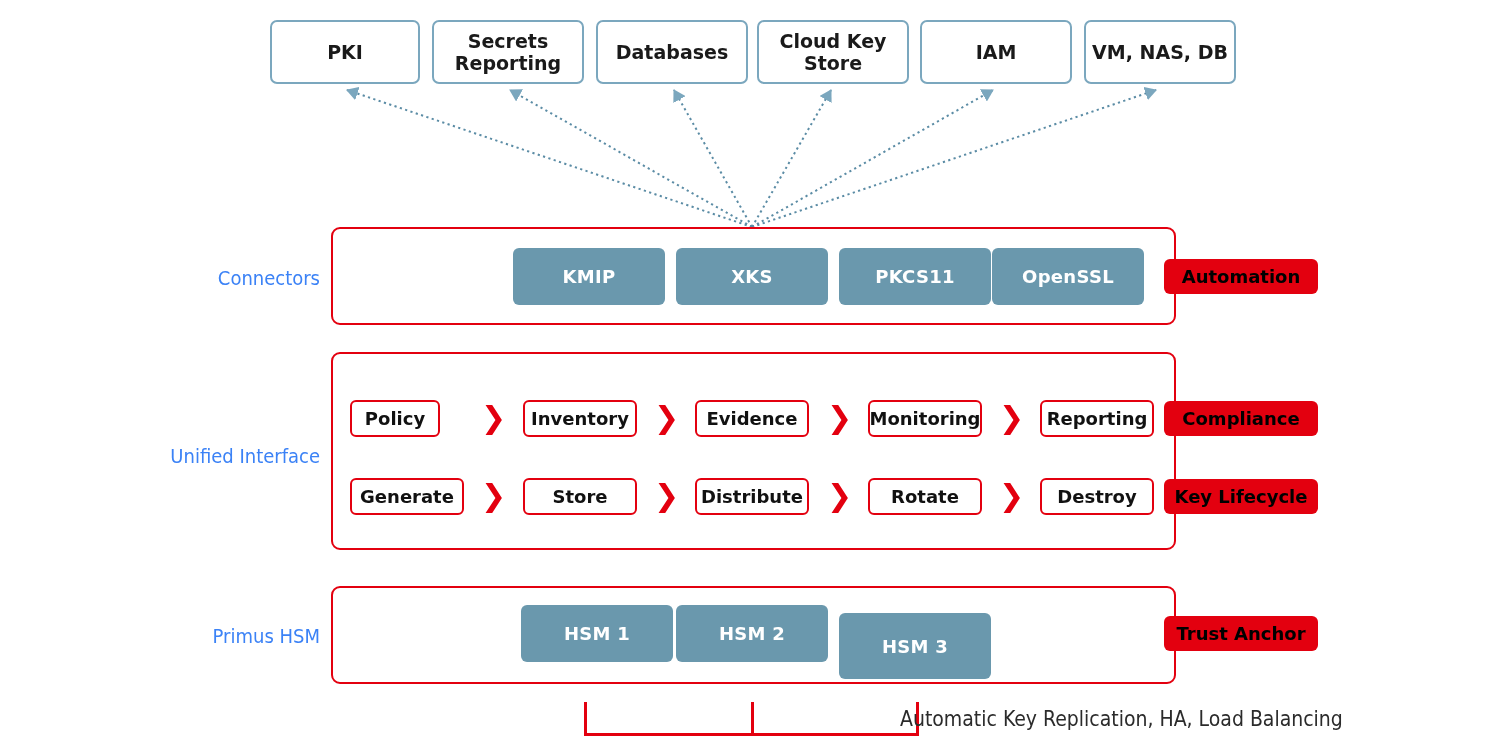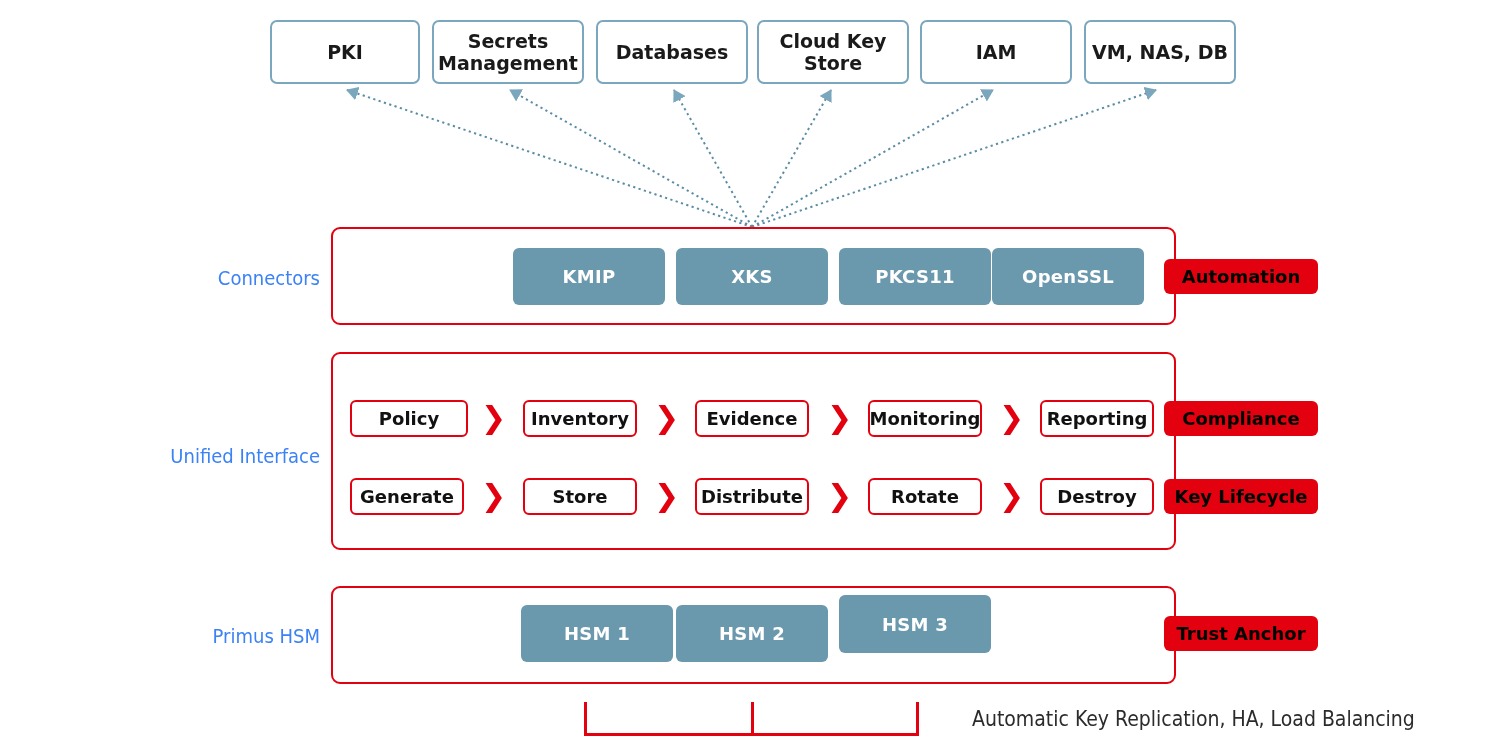--- a/index.html
+++ b/index.html
@@ -160,21 +160,21 @@
       <line x1="752" y1="227" x2="993" y2="90"></line>
       <line x1="752" y1="227" x2="1156" y2="90"></line>
     </g>
   </svg>
 
   <div class="top-box" style="left:270px; top:20px; width:150px; height:64px;">
     <span>PKI</span>
   </div>
   <div class="top-box" style="left:432px; top:20px; width:152px; height:64px;">
     <span style="white-space:pre-line;">Secrets
-Management</span>
+Reporting</span>
   </div>
   <div class="top-box" style="left:596px; top:20px; width:152px; height:64px;">
     <span>Databases</span>
   </div>
   <div class="top-box" style="left:757px; top:20px; width:152px; height:64px;">
     <span style="white-space:pre-line;">Cloud Key
 Store</span>
   </div>
   <div class="top-box" style="left:920px; top:20px; width:152px; height:64px;">
     <span>IAM</span>
@@ -201,21 +201,21 @@
   </div>
 
   <div class="red-badge" style="left:1164px; top:259px; width:154px; height:35px;">
     <span>Automation</span>
   </div>
 
   <div class="row-label" style="left:90px; top:444px; width:230px;">Unified Interface</div>
 
   <div class="layer-box" style="left:331px; top:352px; width:845px; height:198px;"></div>
 
-  <div class="proc-chip" style="left:350px; top:400px; width:118px; height:37px;">
+  <div class="proc-chip" style="left:350px; top:400px; width:90px; height:37px;">
     <span>Policy</span>
   </div>
   <div class="chevron" style="left:481px; top:403px;">❯</div>
 
   <div class="proc-chip" style="left:523px; top:400px; width:114px; height:37px;">
     <span>Inventory</span>
   </div>
   <div class="chevron" style="left:654px; top:403px;">❯</div>
 
   <div class="proc-chip" style="left:695px; top:400px; width:114px; height:37px;">
@@ -267,28 +267,28 @@
   <div class="row-label" style="left:90px; top:624px; width:230px;">Primus HSM</div>
 
   <div class="layer-box" style="left:331px; top:586px; width:845px; height:98px;"></div>
 
   <div class="teal-chip" style="left:513px; top:605px; width:152px; height:57px;margin-left:8px;">
     <span>HSM 1</span>
   </div>
   <div class="teal-chip" style="left:676px; top:605px; width:152px; height:57px;">
     <span>HSM 2</span>
   </div>
-  <div class="teal-chip" style="left:839px; top:595px; width:152px; height:58px;justify-content:center;">
+  <div class="teal-chip" style="left:839px; top:613px; width:152px; height:66px;justify-content:center;">
     <span>HSM 3</span>
   </div>
 
   <div class="red-badge" style="left:1164px; top:616px; width:154px; height:35px;">
     <span>Trust Anchor</span>
   </div>
 
   <div class="bracket-line" style="left:584px; top:702px; width:3px; height:34px;"></div>
   <div class="bracket-line" style="left:751px; top:702px; width:3px; height:34px;"></div>
   <div class="bracket-line" style="left:916px; top:702px; width:3px; height:34px;"></div>
   <div class="bracket-line" style="left:584px; top:733px; width:335px; height:3px;"></div>
 
-  <div class="caption" style="left:972px; top:707px;">Automatic Key Replication, HA, Load Balancing</div>
+  <div class="caption" style="left:900px; top:707px;">Automatic Key Replication, HA, Load Balancing</div>
 
 </div>
 
 </body></html>

